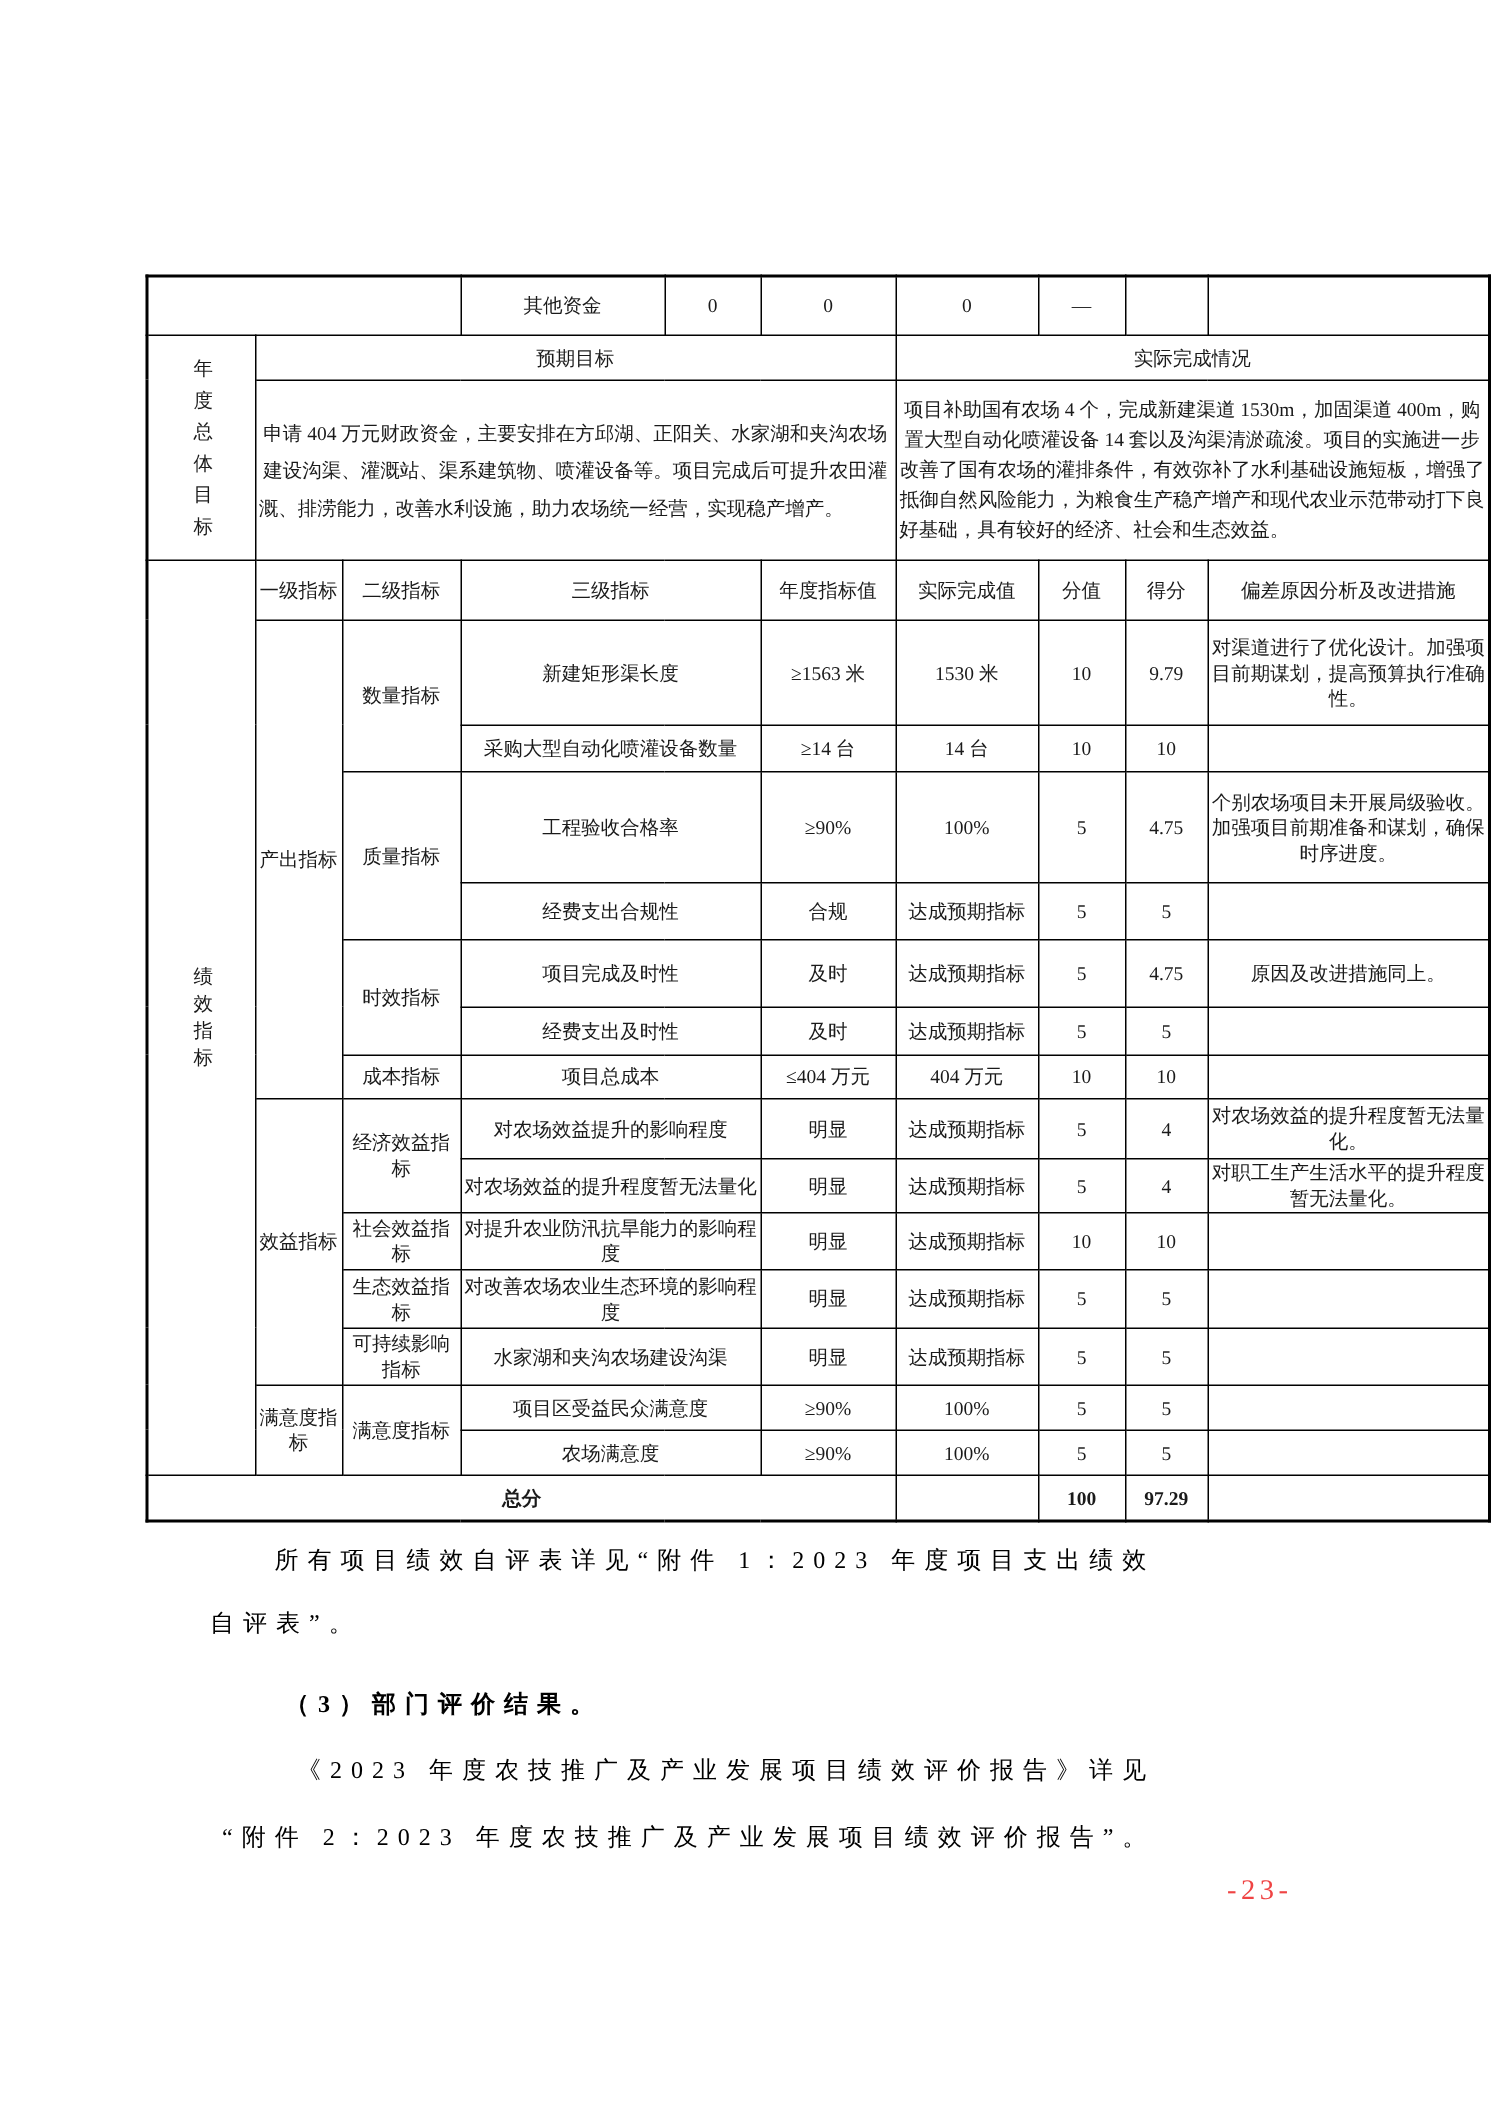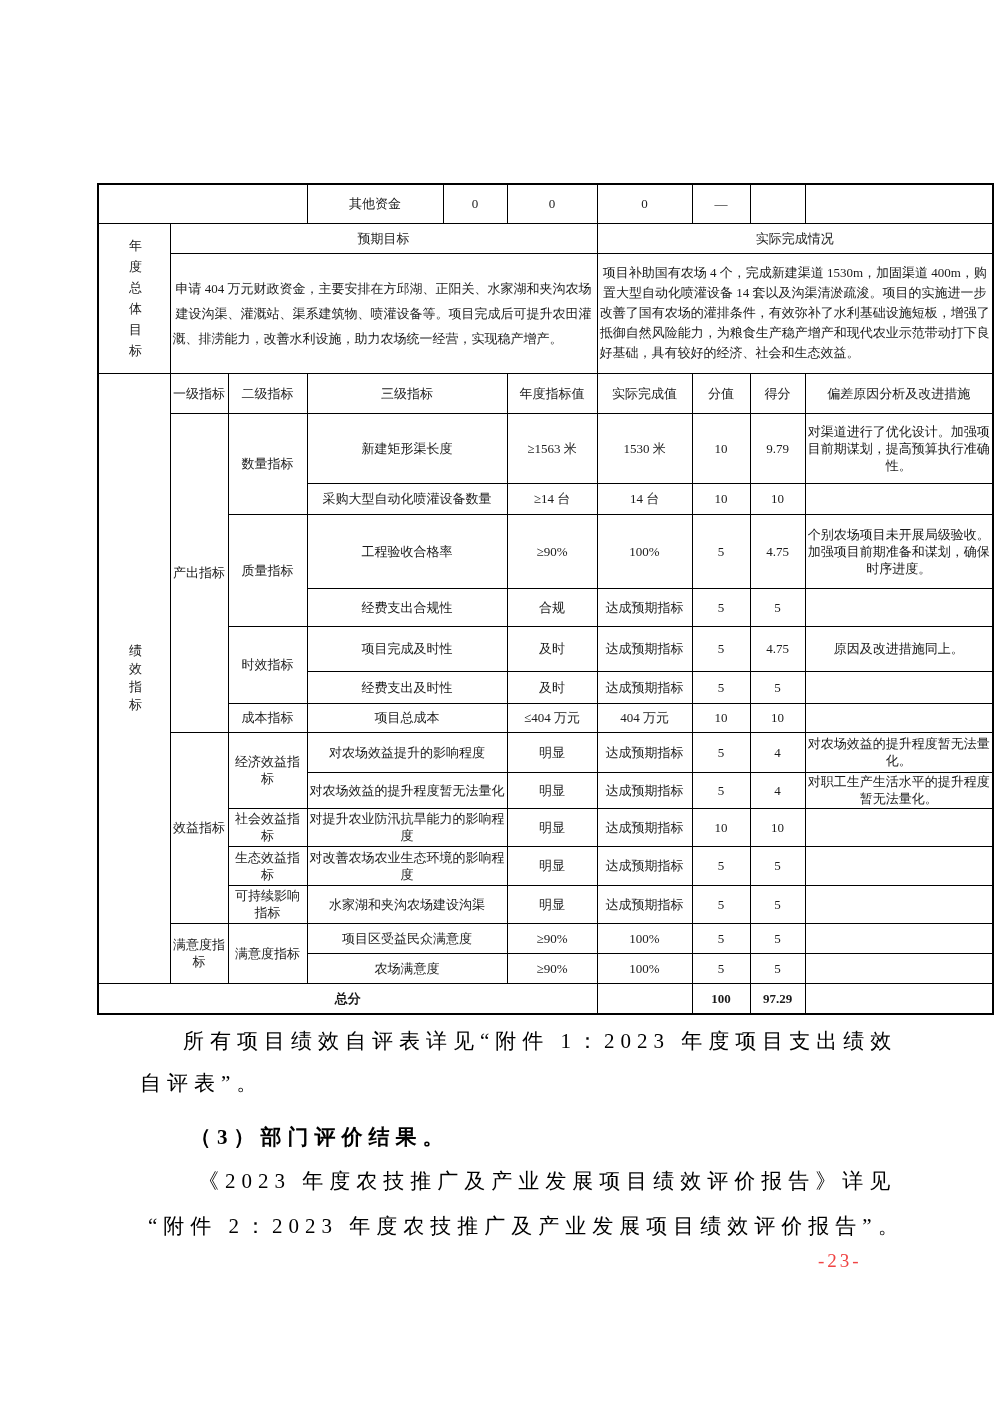--- a/index.html
+++ b/index.html
@@ -28,21 +28,21 @@
   td.devcell { text-align:left; padding:3px 8px; }
   td.goalcell { text-align:justify; text-align-last:left; vertical-align:middle; padding:4px 10px; }
   td.goalcell.exp { line-height:25px; }
   td.goalcell.act { line-height:20px; }
   .vtext { display:inline-block; width:1.2em; word-break:break-all; text-align:right; }
   .vtext.big { line-height:21px; }
   .vtext.perf { line-height:18px; }
   td.bold, .bold { font-weight:bold; }
   .bt {
     position:absolute; left:98px; width:815px;
-    font-size:21px; letter-spacing:6px; line-height:30px; color:#000;
+    font-size:16px; letter-spacing:6px; line-height:30px; color:#000;
     white-space:nowrap;
   }
   .pagenum {
     position:absolute; left:818px; top:1250px;
     font-size:19px; letter-spacing:3px; color:#ef4444;
   }
 </style>
 </head>
 <body>
 

